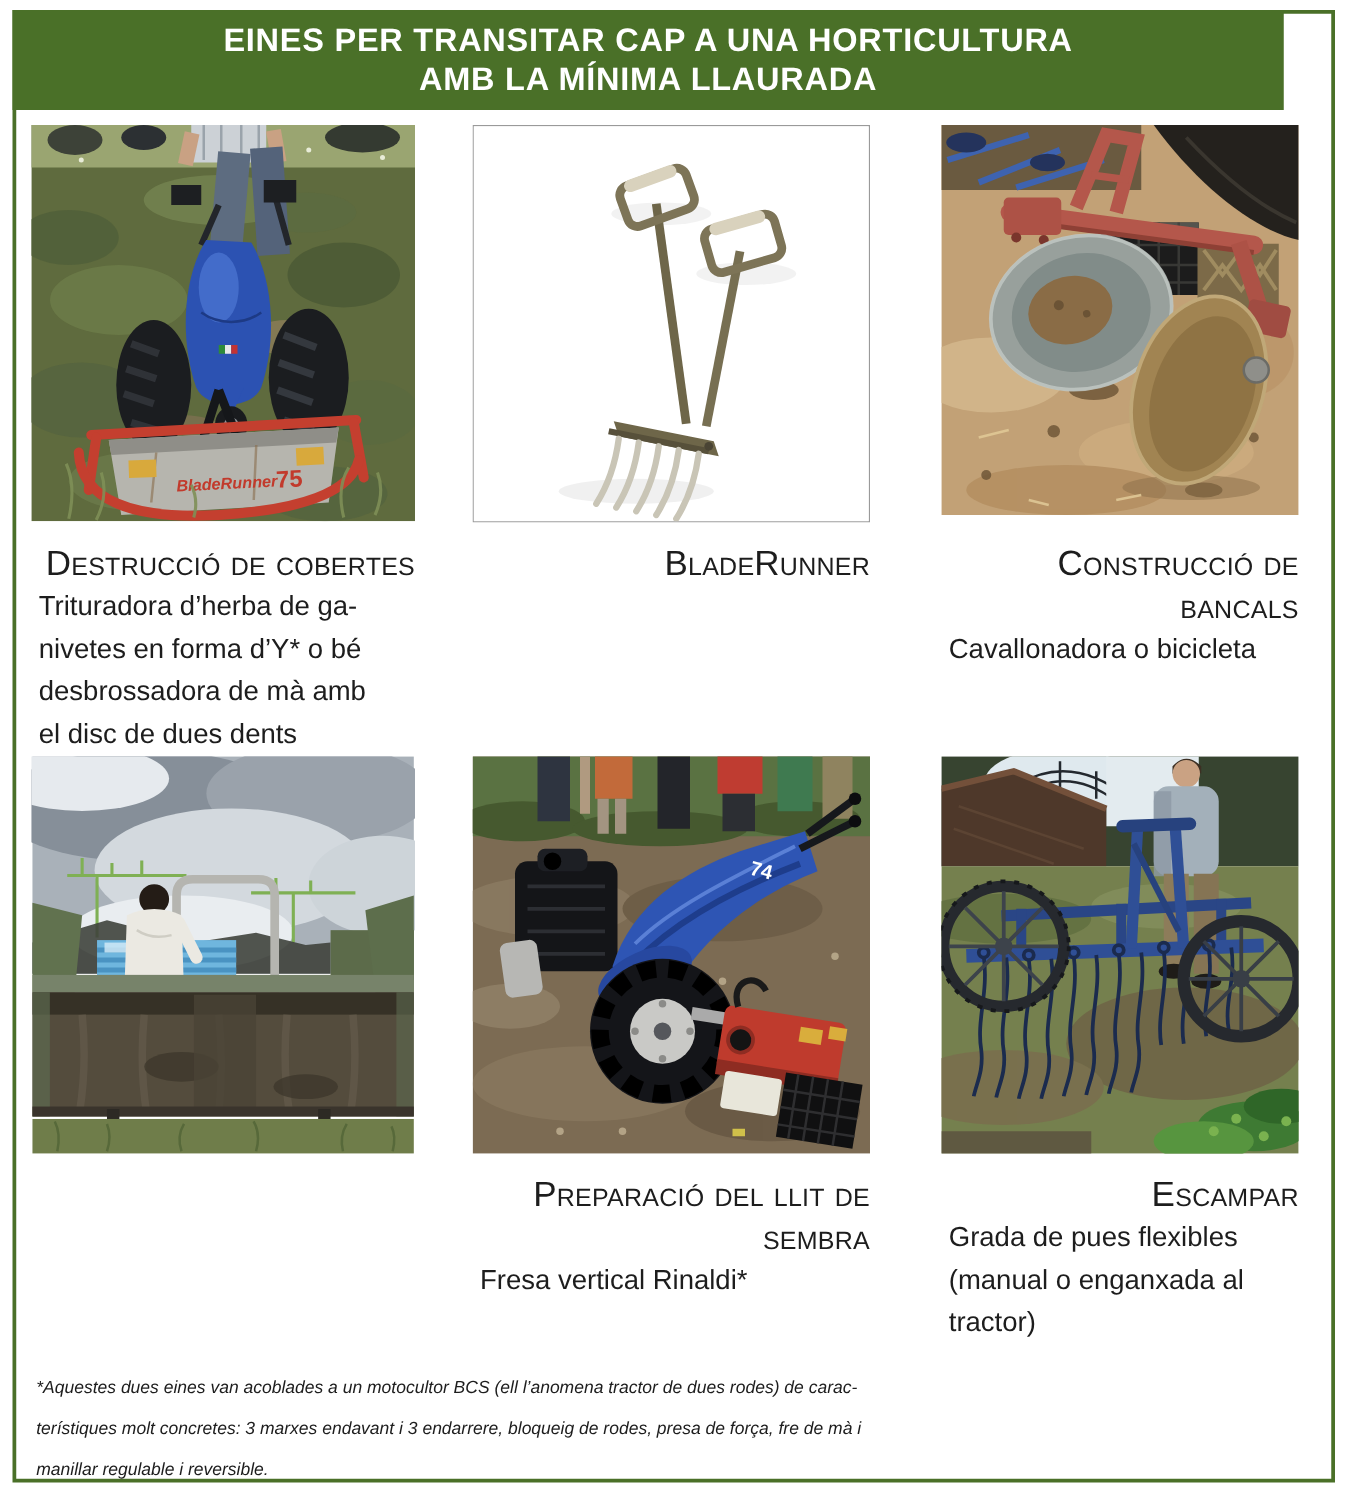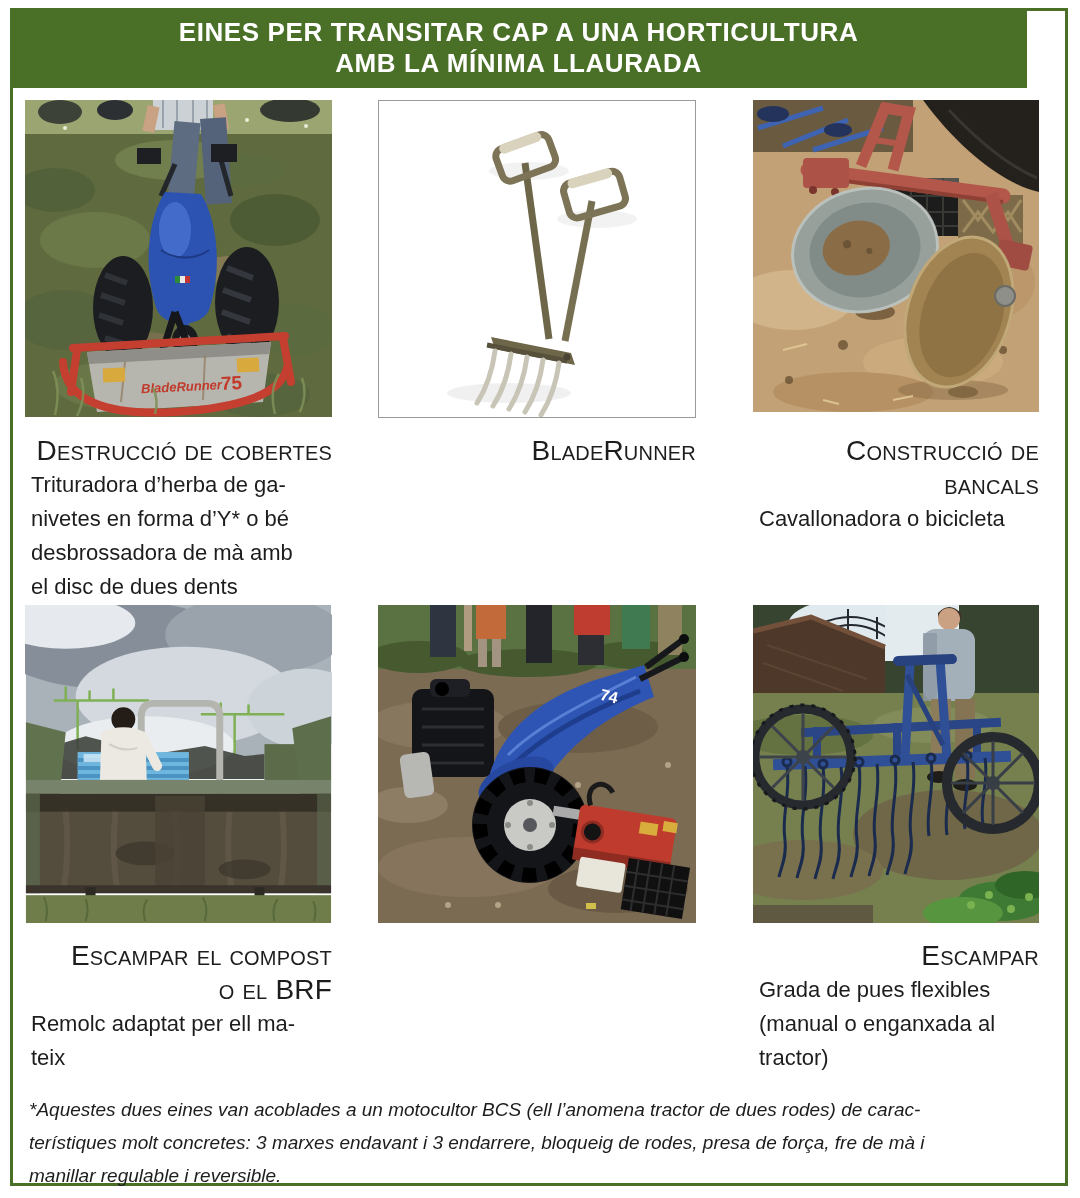--- a/index.html
+++ b/index.html
@@ -17,21 +17,21 @@
   .row-2 { height:480px; }
   .cell-1 { width:307px; margin-right:46px; }
   .cell-2 { width:318px; margin-right:38px; }
   .cell-3 { width:286px;margin-left:19px; }
   .photo { height:318px; overflow:hidden; }
   .photo svg { display:block; }
   .photo-box { width:316px; height:316px; border:1px solid #9a9a9a; background:#fff; }
   .caption { margin-top:16px; padding-left:6px; }
   .cap-heading { font-variant:small-caps; font-size:28px; line-height:34px; letter-spacing:.2px; white-space:pre-line;text-align:right; }
   .cap-body { font-size:22px; line-height:34px; white-space:pre-line; }
-  .footnote { margin:0; padding:8px 20px 0 19px; font-style:italic; font-size:19px; line-height:33px;
+  .footnote { margin:0; padding:8px 20px 0 19px; font-style:italic; font-size:14px; line-height:33px;
               white-space:pre-line; }
   .photo text { font-family:"Liberation Sans", sans-serif; }
 </style>
 </head>
 <body>
 
 <div class="page">
   <div class="frame"></div>
 
   <header class="header">
@@ -304,26 +304,20 @@
             <g stroke="#57693a" stroke-width="2" fill="none">
               <path d="M20,318 q3,-14 -2,-24"></path>
                 <path d="M60,318 q4,-12 0,-22"></path>
                 <path d="M120,318 q-4,-12 2,-22"></path>
               <path d="M180,318 q4,-14 -2,-24"></path>
                 <path d="M250,318 q-3,-12 3,-22"></path>
                 <path d="M290,318 q3,-12 -1,-20"></path>
             </g>
           </svg>
         </div>
-        <div class="caption">
-          <div class="cap-heading">Escampar el compost
-o el BRF</div>
-          <div class="cap-body">Remolc adaptat per ell ma-
-teix</div>
-        </div>
       </div>
 
       <div class="cell-2">
         <div class="photo">
           <svg width="318" height="318" viewBox="0 0 318 318" role="img" aria-label="Motocultor blau 74 amb fresa vertical Rinaldi vermella sobre terra">
             <rect width="318" height="318" fill="#7c6b53"></rect>
             <rect width="318" height="64" fill="#5a7242"></rect>
             <ellipse cx="40" cy="52" rx="50" ry="16" fill="#46592f"></ellipse>
             <ellipse cx="150" cy="58" rx="70" ry="14" fill="#46592f"></ellipse>
             <ellipse cx="260" cy="50" rx="50" ry="14" fill="#46592f"></ellipse>
@@ -391,20 +385,24 @@
               <circle cx="212" cy="232" r="10" fill="#141414" stroke="#8e2c22" stroke-width="3"></circle>
               <rect x="258" y="214" width="18" height="12" fill="#d9ad3c"></rect>
               <rect x="281" y="210" width="14" height="10" fill="#d9ad3c"></rect>
               <rect x="204" y="258" width="46" height="30" rx="3" fill="#e8e6da"></rect>
               <rect x="252" y="252" width="62" height="52" fill="#101011"></rect>
               <path d="M262,252 v52 M274,252 v52 M286,252 v52 M298,252 v52" stroke="#2e2e30" stroke-width="2"></path>
               <path d="M252,266 h62 M252,280 h62 M252,294 h62" stroke="#2e2e30" stroke-width="2"></path>
             </g>
             <rect x="208" y="298" width="10" height="6" fill="#d0c04a"></rect>
           </svg>
+        </div>
+        <div class="caption">
+          <div class="cap-heading">Preparació del llit de sembra</div>
+          <div class="cap-body">Fresa vertical Rinaldi*</div>
         </div>
       </div>
 
       <div class="cell-3">
         <div class="photo">
           <svg width="286" height="318" viewBox="0 0 286 318" role="img" aria-label="Grada blava de pues flexibles amb rodes i una persona al camp">
             <rect width="286" height="88" fill="#374430"></rect>
             <ellipse cx="95" cy="20" rx="60" ry="26" fill="#dfe9ee"></ellipse>
             <g stroke="#23282e" stroke-width="2" fill="none">
               <path d="M40,38 Q95,-12 150,34"></path>

